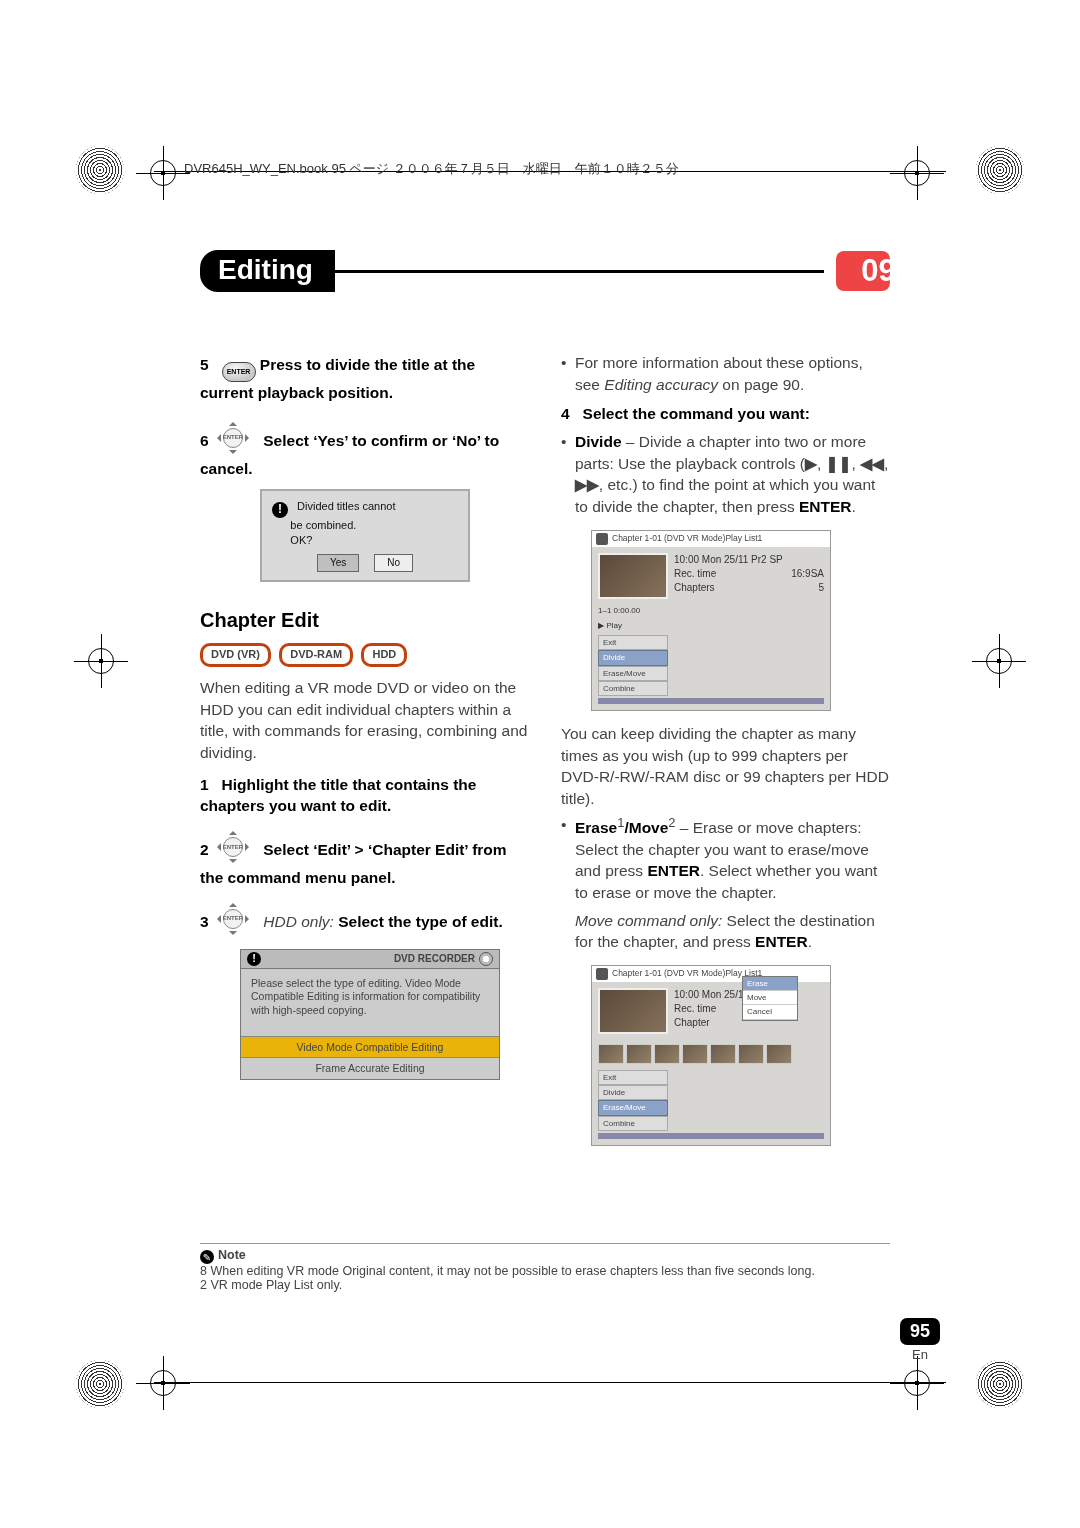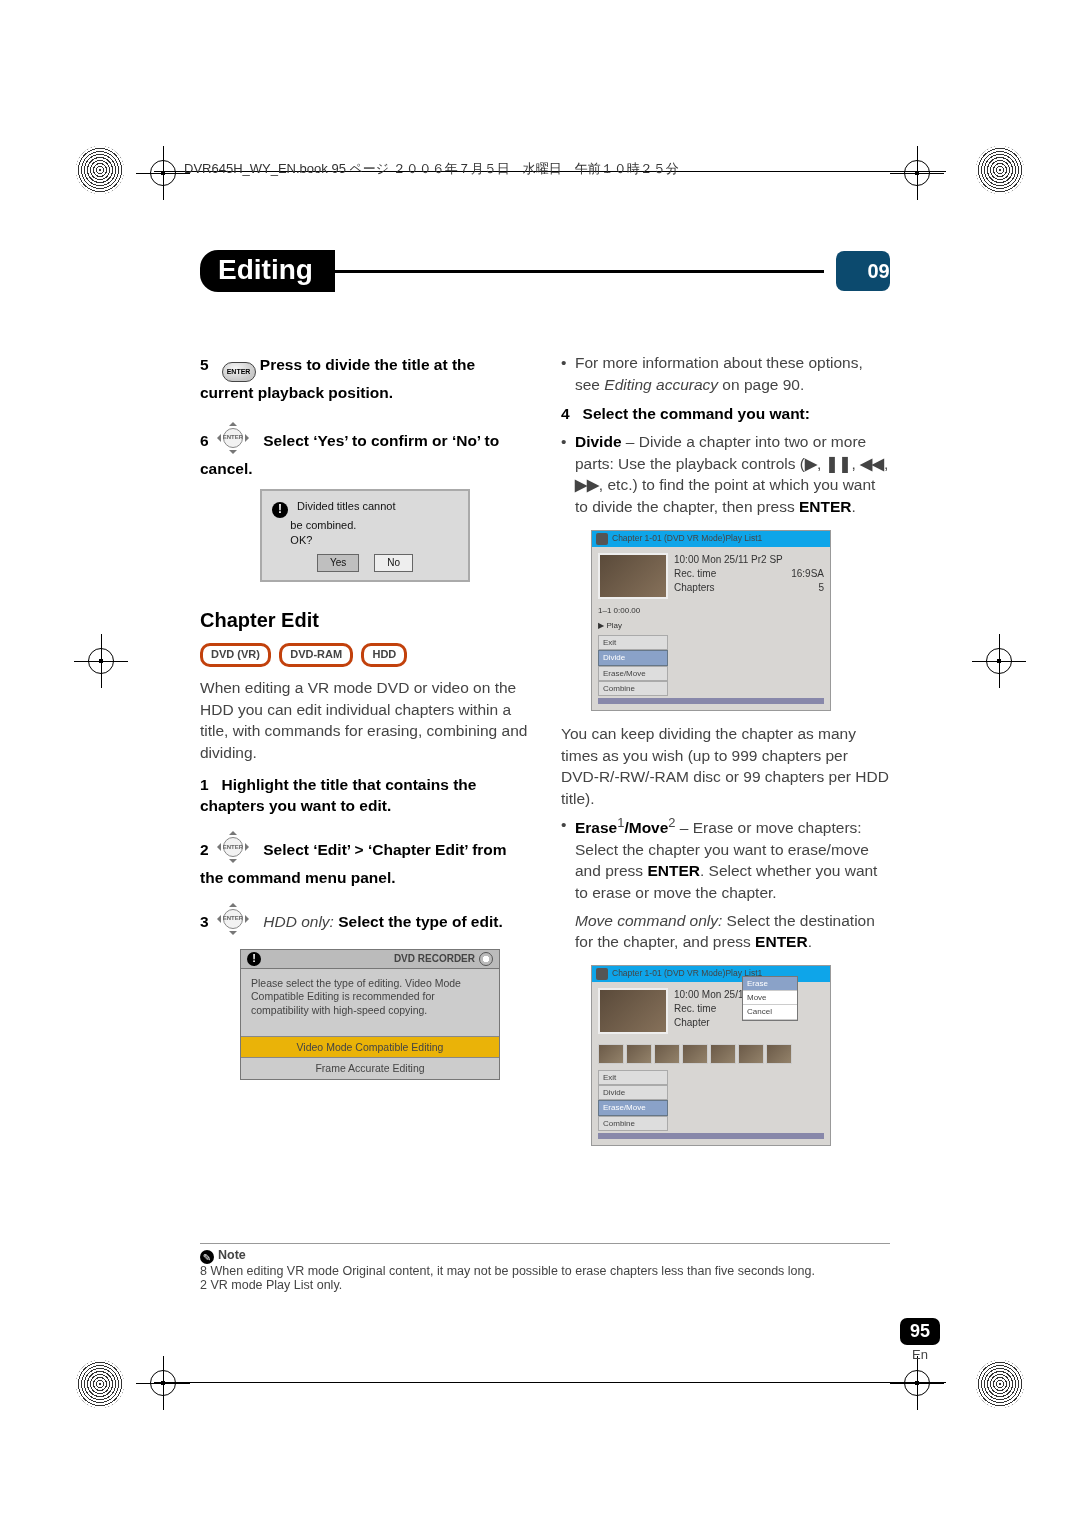--- a/index.html
+++ b/index.html
@@ -65,22 +65,22 @@
   .title-chip {
     background: #000; color: #fff;
     font-size: 28px; font-weight: 700;
     padding: 4px 22px 6px 18px;
     border-radius: 18px 0 0 18px;
   }
   .title-rule {
     flex: 1; height: 3px; background: #000;
   }
   .chapter-badge {
-    background: #0c4a6e; color: #fff;
-    font-size: 20px; font-weight: 700;
+    background: #ef4444; color: #fff;
+    font-size: 31px; font-weight: 700;
     width: 54px; height: 40px;
     display:flex;align-items:center;justify-content:center;
     border-radius: 8px;
     margin-left: 12px;
     padding-left: 31px;
   }
 
   .cols {
     display: flex; gap: 32px;
     font-size: 15.5px; line-height: 1.4;
@@ -173,21 +173,21 @@
     background:radial-gradient(circle at center,#fff 0 3px,#bbb 3px 7px);
   }
   .recorder .body { background:#ccc; padding:8px 10px 18px; min-height:60px; line-height:1.3; }
   .recorder .opt { background:#ccc; border-top:1px solid #888; text-align:center; padding:3px; }
   .recorder .opt.sel { background:#eab308; }
 
   .thumbwin {
     width: 240px; margin: 12px 0; font-size:8.5px;
     background:#d8d6d3; border:1px solid #999;
   }
-  .thumbwin .bar { display:flex; align-items:center; padding:2px 4px; background:#0ea5e9; }
+  .thumbwin .bar { display:flex; align-items:center; padding:2px 4px; background:#ffffff; }
   .thumbwin .bar .ico{width:12px;height:12px;background:#555;border-radius:2px;margin-right:4px;}
   .thumbwin .top { display:flex; padding:6px; gap:6px; }
   .thumbwin .thumb { width:70px;height:46px;background:linear-gradient(135deg,#5a4a3a,#86715a);border:2px solid #eee; }
   .thumbwin .meta { flex:1; font-size:10px; color:#333; }
   .thumbwin .row { display:flex; justify-content:space-between; }
   .thumbwin .trk { padding:0 6px 4px; font-size:8px; color:#333; }
   .thumbwin .menu { padding:0 6px 6px; }
   .thumbwin .menu .mi { background:#ddd; width:70px; font-size:8px; padding:1px 4px; border:1px solid #aaa; }
   .thumbwin .menu .mi.sel { background:#8aa2c8; color:#fff; border-color:#678; }
   .thumbwin .timeline { height:6px;background:#88a; margin:2px 0 0 0; }
@@ -337,21 +337,21 @@
         <span class="bold"> </span>
         <span class="bold">Select the type of edit.</span>
       </p>
 
       <div class="recorder">
         <div class="hdr">
           <span class="bang">!</span>
           <span class="ttl">DVD RECORDER</span>
           <span class="disc"></span>
         </div>
-        <div class="body">Please select the type of editing. Video Mode Compatible Editing is recommended for compatibility with high-speed copying.</div>
+        <div class="body">Please select the type of editing. Video Mode Compatible Editing is information for compatibility with high-speed copying.</div>
         <div class="opt sel">Video Mode Compatible Editing</div>
         <div class="opt">Frame Accurate Editing</div>
       </div>
     </div>
 
     <div class="col">
       <ul class="b">
         <li>
           <span>For more information about these options, see </span><span class="italic">Editing accuracy</span><span> on page 90.</span>
         </li>

